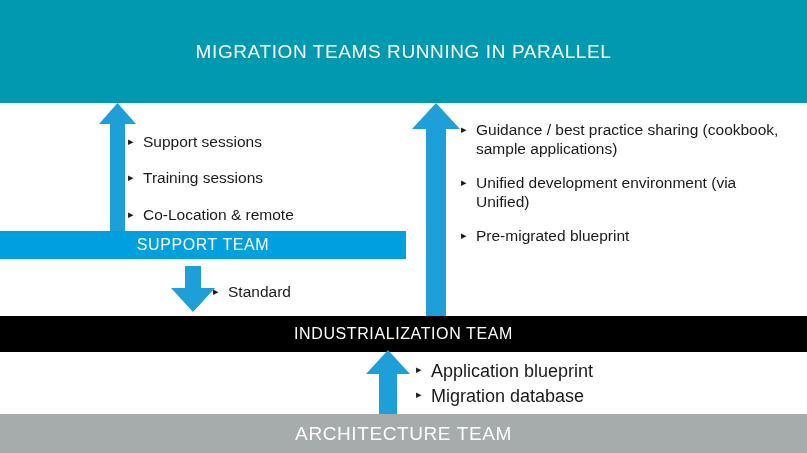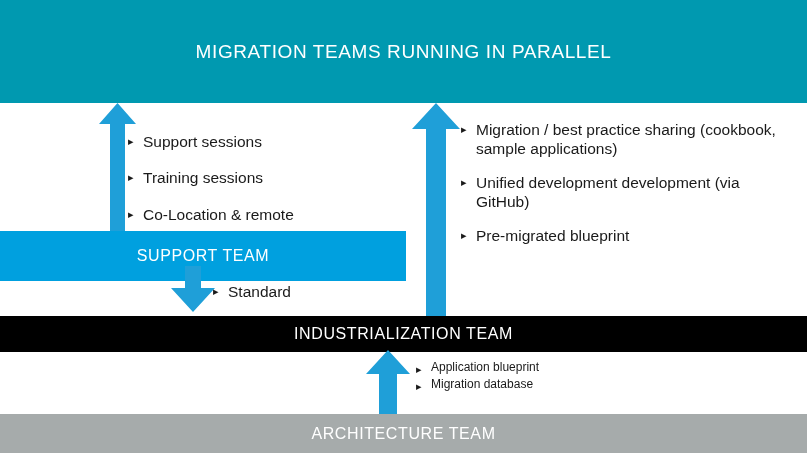--- a/index.html
+++ b/index.html
@@ -29,35 +29,35 @@
     box-sizing: border-box;
   }
   #header-band {
     left: 0; top: 0;
     width: 807px; height: 103px;
     background: #0099B0;
     font-size: 19px;
   }
   #support-team-band {
     left: 0; top: 231px;
-    width: 406px; height: 50px;
+    width: 406px; height: 28px;
     background: #00A0DF;
     font-size: 16px;
   }
   #industrialization-team-band {
     left: 0; top: 316px;
     width: 807px; height: 36px;
     background: #000000;
     font-size: 16px;
   }
   #architecture-team-band {
     left: 0; top: 414px;
     width: 807px; height: 39px;
     background: #A6ABAB;
-    font-size: 16px;
+    font-size: 19px;
   }
 
   
   .arrow {
     position: absolute;
   }
   .arrow svg { display: block; }
 
   #support-up-arrow   { left: 99px;  top: 103px; }
   #migration-up-arrow { left: 412px; top: 103px; }
@@ -110,21 +110,21 @@
   }
   #feedback-bullets .bullet-item { margin-bottom: 0; }
 
   #architecture-bullets {
     left: 416px;
     top: 360px;
     width: 300px;
   }
   #architecture-bullets .bullet-item {
     margin-bottom: 2px;
-    font-size: 12px;
+    font-size: 18px;
   }
 </style>
 </head>
 <body>
 
 <div id="slide">
 
   <div class="band" id="header-band">
     <span>MIGRATION TEAMS RUNNING IN PARALLEL</span>
   </div>
@@ -165,22 +165,22 @@
     <span>ARCHITECTURE TEAM</span>
   </div>
 
   <ul class="bullet-list" id="support-bullets">
     <li class="bullet-item">Support sessions</li>
     <li class="bullet-item">Training sessions</li>
     <li class="bullet-item">Co-Location &amp; remote</li>
   </ul>
 
   <ul class="bullet-list" id="industrialization-bullets">
-    <li class="bullet-item">Migration / best practice sharing (cookbook, sample applications)</li>
-    <li class="bullet-item">Unified development development (via GitHub)</li>
+    <li class="bullet-item">Guidance / best practice sharing (cookbook, sample applications)</li>
+    <li class="bullet-item">Unified development environment (via Unified)</li>
     <li class="bullet-item">Pre-migrated blueprint</li>
   </ul>
 
   <ul class="bullet-list" id="feedback-bullets">
     <li class="bullet-item">Standard</li>
   </ul>
 
   <ul class="bullet-list" id="architecture-bullets">
     <li class="bullet-item">Application blueprint</li>
     <li class="bullet-item">Migration database</li>

